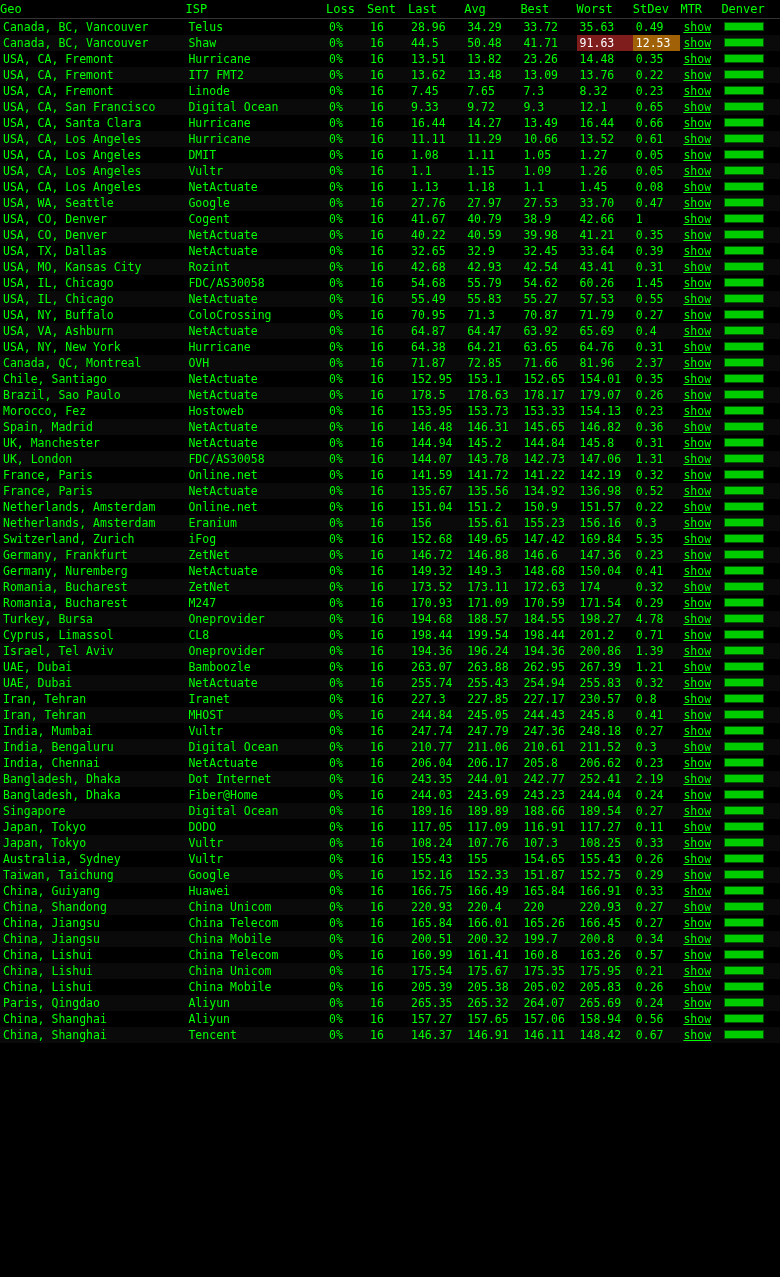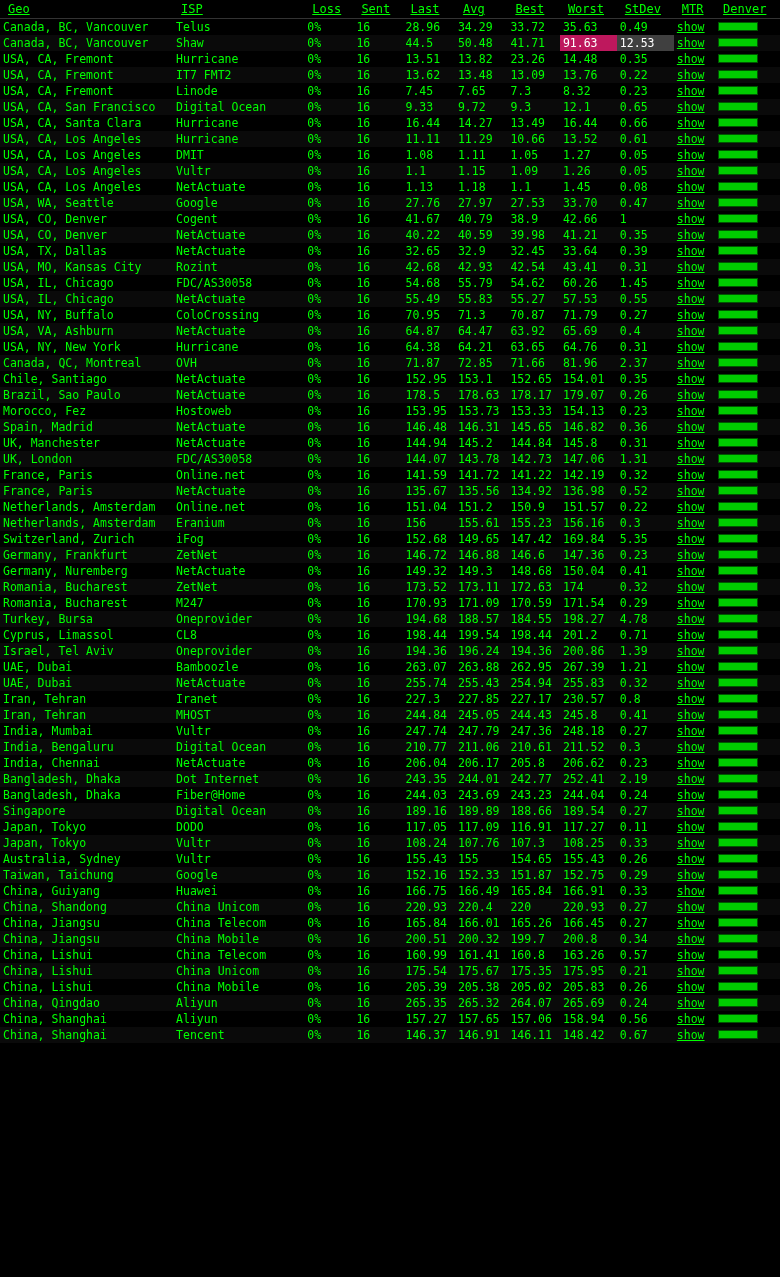--- a/index.html
+++ b/index.html
@@ -14,24 +14,23 @@
       width: 780px;
       border-collapse: collapse;
     }
     thead tr {
       background: #000;
     }
     thead th {
       color: #00ff00;
       font-weight: normal;
       text-align: left;
-      padding: 2px 8px;
+      padding: 2px 0;
       border-bottom: 1px solid #333;
       white-space: nowrap;
-      text-decoration: underline;
     }
     tbody tr {
       background: #000;
     }
     tbody tr:nth-child(even) {
       background: #0a0a0a;
     }
     tbody td {
       color: #00ff00;
       padding: 1px 3px;
@@ -89,22 +88,22 @@
         <td class="col-chart"><div style="display: inline-block; width: 40px; height: 9px; background-color: rgb(0, 204, 0); border: 1px solid rgb(0, 85, 0);"></div></td>
       </tr>
       <tr>
         <td class="col-geo">Canada, BC, Vancouver</td>
         <td class="col-isp">Shaw</td>
         <td class="col-loss">0%</td>
         <td class="col-sent">16</td>
         <td class="col-last">44.5</td>
         <td class="col-avg">50.48</td>
         <td class="col-best">41.71</td>
-        <td class="col-worst" style="background-color: #be185d; color: rgb(255, 255, 255);">91.63</td>
-        <td class="col-stdev" style="background-color: #404040; color: rgb(255, 255, 255);">12.53</td>
+        <td class="col-worst" style="background-color: #7f1d1d; color: rgb(255, 255, 255);">91.63</td>
+        <td class="col-stdev" style="background-color: #a16207; color: rgb(255, 255, 255);">12.53</td>
         <td class="col-mtr"><span class="show-link">show</span></td>
         <td class="col-chart"><div style="display: inline-block; width: 40px; height: 9px; background-color: rgb(0, 204, 0); border: 1px solid rgb(0, 85, 0);"></div></td>
       </tr>
       <tr>
         <td class="col-geo">USA, CA, Fremont</td>
         <td class="col-isp">Hurricane</td>
         <td class="col-loss">0%</td>
         <td class="col-sent">16</td>
         <td class="col-last">13.51</td>
         <td class="col-avg">13.82</td>
@@ -862,21 +861,21 @@
         <td class="col-sent">16</td>
         <td class="col-last">205.39</td>
         <td class="col-avg">205.38</td>
         <td class="col-best">205.02</td>
         <td class="col-worst">205.83</td>
         <td class="col-stdev">0.26</td>
         <td class="col-mtr"><span class="show-link">show</span></td>
         <td class="col-chart"><div style="display: inline-block; width: 40px; height: 9px; background-color: rgb(0, 204, 0); border: 1px solid rgb(0, 85, 0);"></div></td>
       </tr>
       <tr>
-        <td class="col-geo">China, Qingdao</td>
+        <td class="col-geo">Paris, Qingdao</td>
         <td class="col-isp">Aliyun</td>
         <td class="col-loss">0%</td>
         <td class="col-sent">16</td>
         <td class="col-last">265.35</td>
         <td class="col-avg">265.32</td>
         <td class="col-best">264.07</td>
         <td class="col-worst">265.69</td>
         <td class="col-stdev">0.24</td>
         <td class="col-mtr"><span class="show-link">show</span></td>
         <td class="col-chart"><div style="display: inline-block; width: 40px; height: 9px; background-color: rgb(0, 204, 0); border: 1px solid rgb(0, 85, 0);"></div></td>

